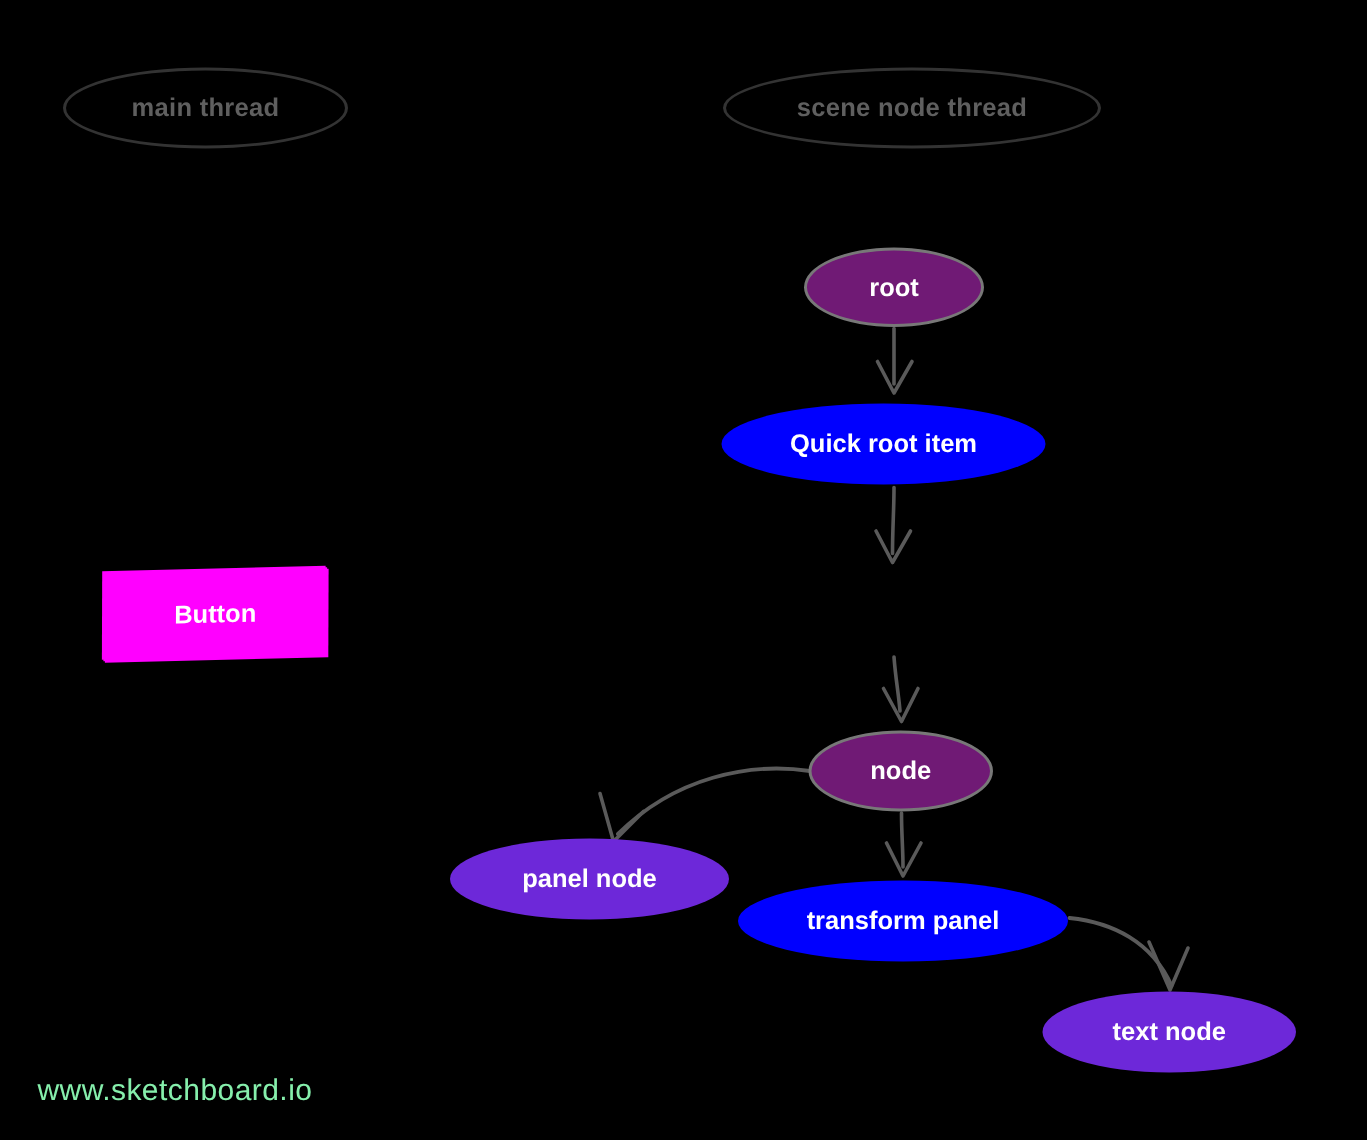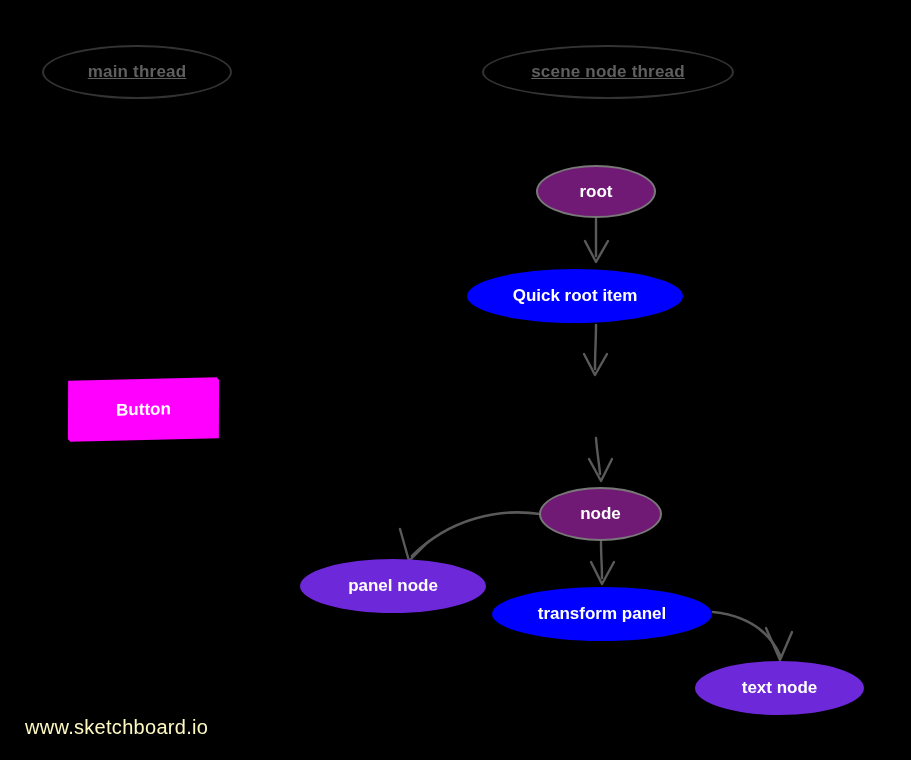--- a/index.html
+++ b/index.html
@@ -39,21 +39,20 @@
     border-radius: 50%;
   }
   
   .lane {
     border: 2px solid #333333;
     background: transparent;
     color: #5f5f5f;
     font-size: 17px;
     font-weight: bold;
     letter-spacing: 0.2px;
-    text-decoration: underline;
   }
   
   .gray-node {
     background: #701a75;
     border: 2px solid #787878;
     color: #ffffff;
     font-size: 17px;
     font-weight: bold;
   }
   
@@ -74,21 +73,21 @@
   .sketch-button {
     background: #ff00ff;
     color: #ffffff;
     font-size: 17px;
     font-weight: bold;
     transform: rotate(-1.4deg) skewX(-1.6deg);
     box-shadow: 1px 1px 0 #ff00ff, -1px -1px 0 #ff00ff;
   }
   .watermark {
     position: absolute;
-    color: #fef9c3;
+    color: #86efac;
     font-size: 20px;
     letter-spacing: 0.3px;
     white-space: nowrap;
   }
 </style>
 </head>
 <body>
 
 <div id="canvas">
 
@@ -134,21 +133,21 @@
   </div>
 
   <div class="node sketch-button" style="left:69px; top:380px; width:149px; height:59px;">
     <span>Button</span>
   </div>
 
   <div class="node ellipse gray-node" style="left:536px; top:165px; width:120px; height:53px;">
     <span>root</span>
   </div>
 
-  <div class="node ellipse blue-node" style="left:467px; top:269px; width:216px; height:54px;">
+  <div class="node ellipse blue-node" style="left:481px; top:269px; width:216px; height:54px;">
     <span>Quick root item</span>
   </div>
 
 
   <div class="node ellipse gray-node" style="left:539px; top:487px; width:123px; height:54px;text-align:right;">
     <span>node</span>
   </div>
 
   <div class="node ellipse red-node" style="left:300px; top:559px; width:186px; height:54px;">
     <span>panel node</span>

